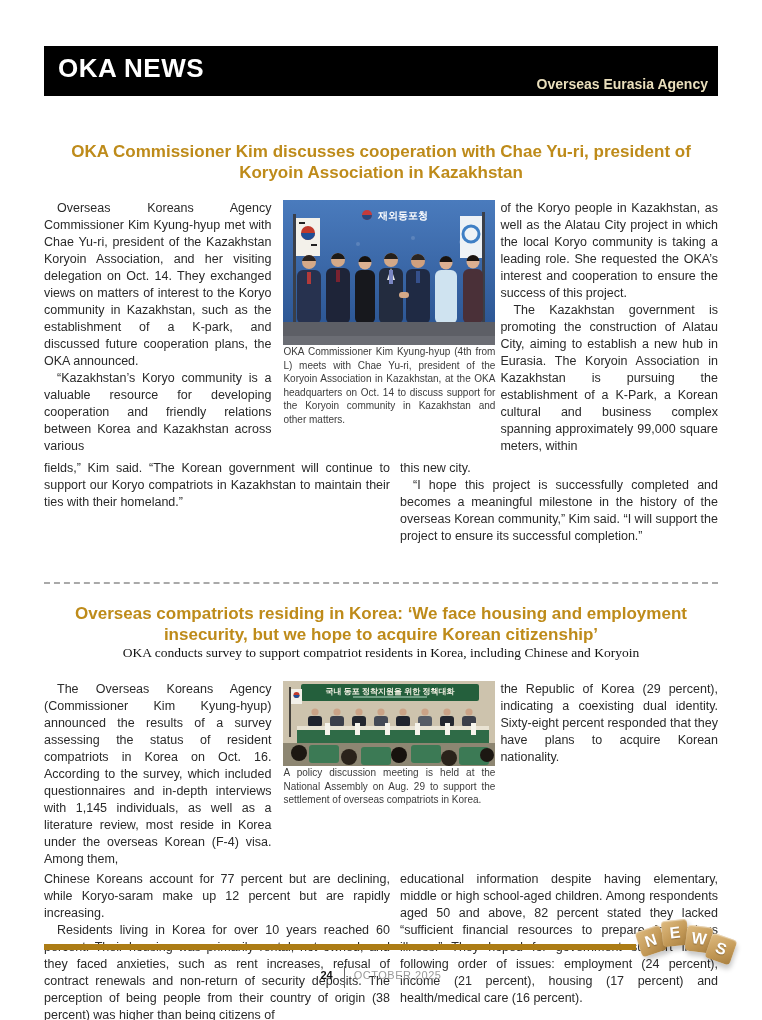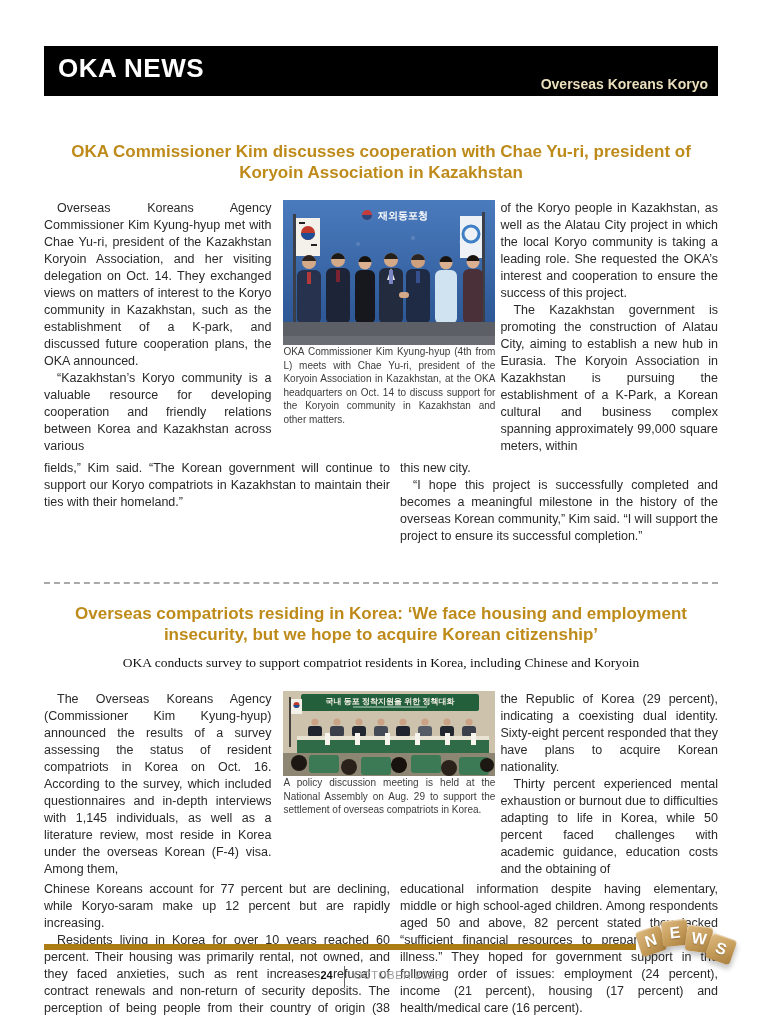--- a/index.html
+++ b/index.html
@@ -12,21 +12,21 @@
   .header-bar{background:#000000;height:50px;position:relative;}
   .header-title{color:#ffffff;font-size:26px;font-weight:bold;letter-spacing:.5px;padding:7px 0 0 14px;}
   .header-agency{position:absolute;right:10px;bottom:4px;color:#EADFBC;font-size:14px;font-weight:bold;}
   
   .headline{
     margin:45px auto 0 auto;text-align:center;color:#BE8B1A;font-size:17px;line-height:21px;
     font-weight:bold;max-width:620px;
   }
   .headline.second{margin-top:19px;}
   .subheadline{
-    margin-top:10px;text-align:center;font-family:"Liberation Serif",serif;font-size:13.5px;color:#111;
+    text-align:center;font-family:"Liberation Serif",serif;font-size:13.5px;color:#111;
   }
   
   .row3{display:flex;margin-top:17px;}
   .row3.a2{margin-top:20px;}
   .col-l{width:231px;margin-right:12px;}
   .col-c{width:212px;margin-right:5px;}
   .col-r{width:221px;}
   .row2{display:flex;margin-top:5px;}
   .row2 .wl{width:346px;margin-right:10px;}
   .row2 .wr{width:318px;}
@@ -58,21 +58,21 @@
   .nb2{left:50px;top:10px;transform:rotate(7deg);}
   .nb3{left:72px;top:20px;transform:rotate(19deg);}
 </style>
 </head>
 <body>
 
 <div class="page">
 
   <div class="header-bar">
     <div class="header-title">OKA NEWS</div>
-    <div class="header-agency">Overseas Koreans Koryo</div>
+    <div class="header-agency">Overseas Eurasia Agency</div>
   </div>
 
   <h1 class="headline">OKA Commissioner Kim discusses cooperation with Chae Yu-ri, president of Koryoin Association in Kazakhstan</h1>
 
   <div class="row3">
     <div class="col-l">
       <p class="ind">Overseas Koreans Agency Commissioner Kim Kyung-hyup met with Chae Yu-ri, president of the Kazakhstan Koryoin Association, and her visiting delegation on Oct. 14. They exchanged views on matters of interest to the Koryo community in Kazakhstan, such as the establishment of a K-park, and discussed future cooperation plans, the OKA announced.</p>
       <p class="ind">“Kazakhstan’s Koryo community is a valuable resource for developing cooperation and friendly relations between Korea and Kazakhstan across various</p>
     </div>
 
@@ -247,21 +247,20 @@
           <ellipse cx="116" cy="74" rx="8" ry="8" fill="#17120e"></ellipse>
           <ellipse cx="166" cy="77" rx="8" ry="8" fill="#2a221a"></ellipse>
           <ellipse cx="204" cy="74" rx="7" ry="7" fill="#1c1712"></ellipse>
         </g>
       </svg>
       <figcaption>A policy discussion meeting is held at the National Assembly on Aug. 29 to support the settlement of overseas compatriots in Korea.</figcaption>
     </figure>
 
     <div class="col-r">
       <p>the Republic of Korea (29 percent), indicating a coexisting dual identity. Sixty-eight percent responded that they have plans to acquire Korean nationality.</p>
-      <p class="ind">Thirty percent experienced mental exhaustion or burnout due to difficulties adapting to life in Korea, while 50 percent faced challenges with academic guidance, education costs and the obtaining of</p>
     </div>
   </div>
 
   <div class="row2 a2">
     <div class="wl">
       <p>Chinese Koreans account for 77 percent but are declining, while Koryo-saram make up 12 percent but are rapidly increasing.</p>
       <p class="ind">Residents living in Korea for over 10 years reached 60 percent. Their housing was primarily rental, not owned, and they faced anxieties, such as rent increases, refusal of contract renewals and non-return of security deposits. The perception of being people from their country of origin (38 percent) was higher than being citizens of</p>
     </div>
     <div class="wr">
       <p>educational information despite having elementary, middle or high school-aged children. Among respondents aged 50 and above, 82 percent stated they lacked “sufficient financial resources to prepare for serious illness.” They hoped for government support in the following order of issues: employment (24 percent), income (21 percent), housing (17 percent) and health/medical care (16 percent).</p>

